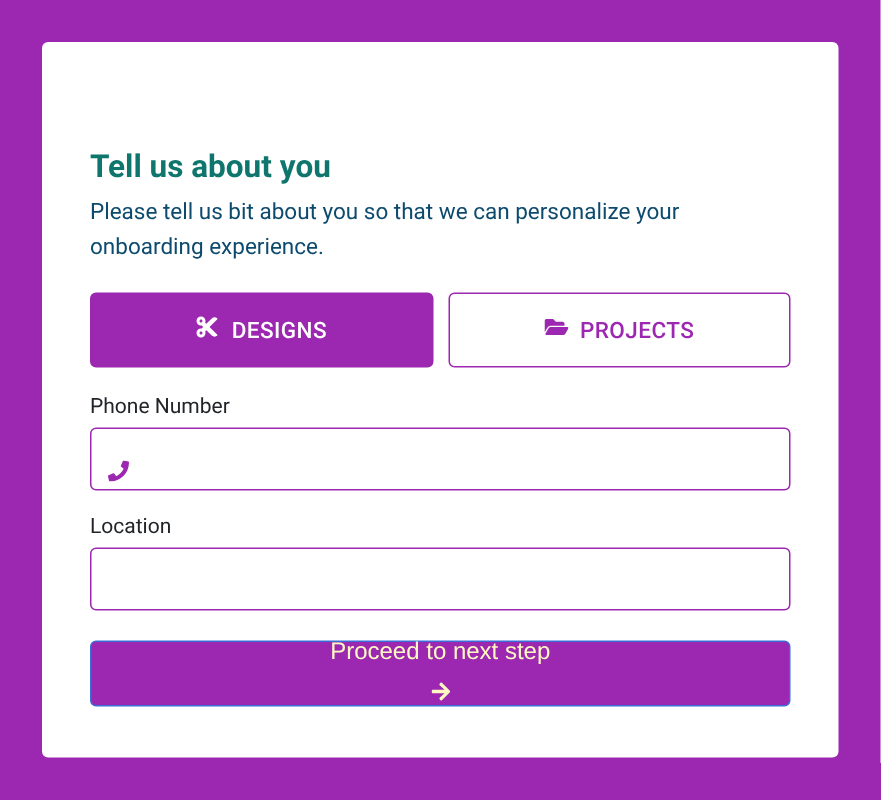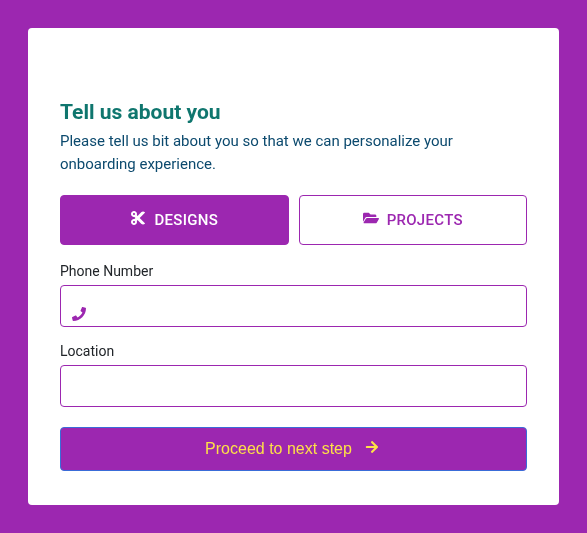--- a/index.html
+++ b/index.html
@@ -96,30 +96,31 @@
       align-items: center;
     }
     .input-icon svg {
       width: 14px;
       height: 14px;
     }
     .proceed-btn {
       width: 100%;
       height: 44px;
       background: #9c27b0;
-      color: #fde047;
+      color: #fef9c3;
       border: 1px solid #3a6cd8;
       border-radius: 4px;
       font-size: 16px;
       display: flex;
       align-items: center;
       justify-content: center;
       gap: 10px;
       cursor: pointer;
       margin-top: 4px;
+      flex-direction: column;
     }
     .proceed-btn svg {
       width: 20px;
       height: 14px;
     }
   </style>
 </head>
 <body>
 
 <div class="card">

